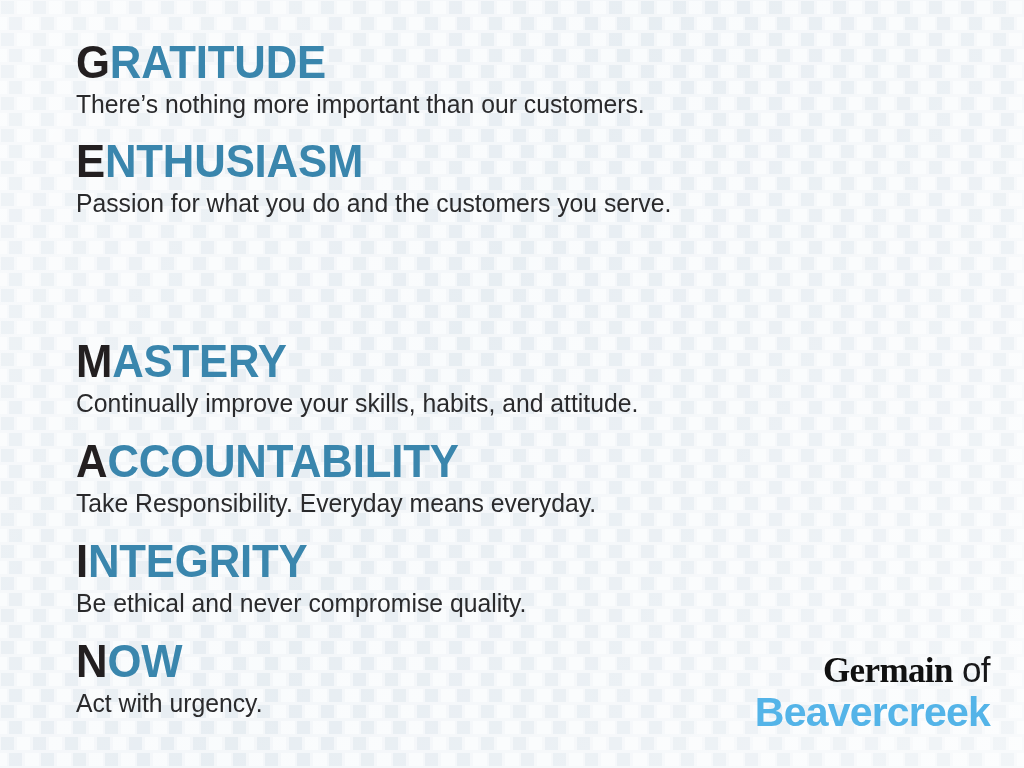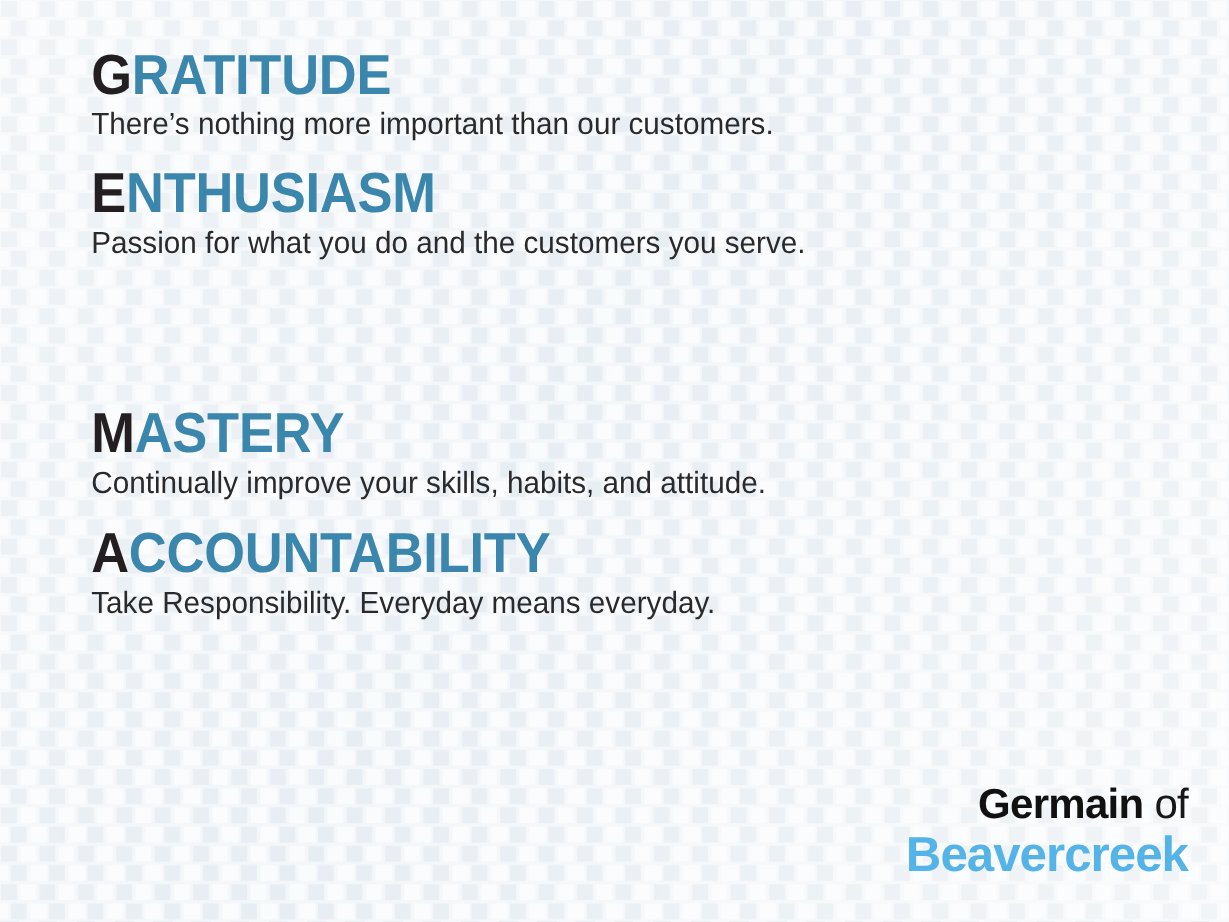--- a/index.html
+++ b/index.html
@@ -100,20 +100,21 @@
   #logo-line-1 {
     font-family: "Liberation Sans", sans-serif;
     font-size: 35px;
     line-height: 38px;
     color: #111111;
     white-space: nowrap;
     letter-spacing: -0.6px;
   }
   #logo-brand {
     font-weight: bold;
+    font-family: Liberation Serif, serif;
   }
   #logo-of {
     font-weight: normal;
     color: #18181a;
   }
   #logo-line-2 {
     font-family: Liberation Sans, sans-serif;
     font-weight: bold;
     font-size: 41px;
     line-height: 44px;
@@ -159,21 +160,29 @@
     <div class="value-block" id="block-4">
       <div class="value-heading"><span class="initial">A</span><span class="restof">CCOUNTABILITY</span></div>
       <div class="value-desc">Take Responsibility. Everyday means everyday.</div>
     </div>
 
     <div class="value-block" id="block-3">
       <div class="value-heading"><span class="initial">M</span><span class="restof">ASTERY</span></div>
       <div class="value-desc">Continually improve your skills, habits, and attitude.</div>
     </div>
 
+    <div class="value-block" id="block-5">
+      <div class="value-heading"><span class="initial">I</span><span class="restof">NTEGRITY</span></div>
+      <div class="value-desc">Be ethical and never compromise quality.</div>
+    </div>
 
+    <div class="value-block" id="block-6">
+      <div class="value-heading"><span class="initial">N</span><span class="restof">OW</span></div>
+      <div class="value-desc">Act with urgency.</div>
+    </div>
 
     <div id="logo">
       <div id="logo-line-1"><span id="logo-brand">Germain</span><span id="logo-of"> of</span></div>
       <div id="logo-line-2">Beavercreek</div>
     </div>
 
   </div>
 </div>
 
 </body></html>

